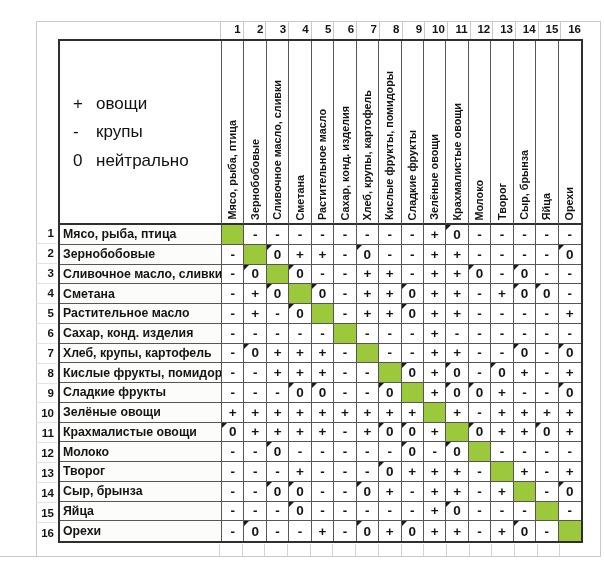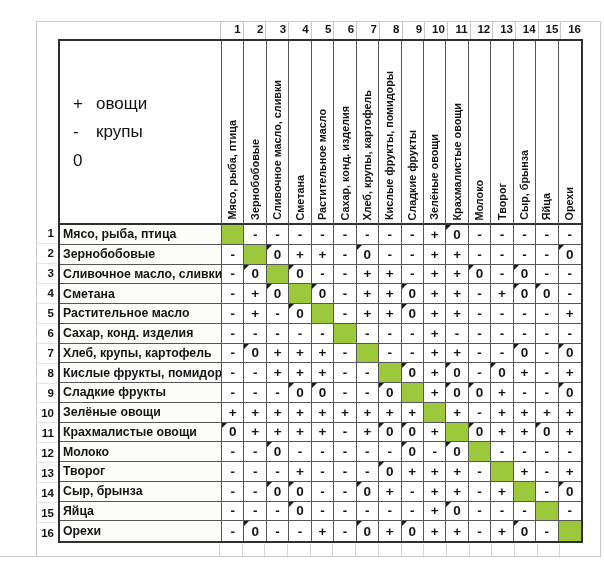--- a/index.html
+++ b/index.html
@@ -99,20 +99,21 @@
       <div class="lg-row">
         <span class="lg-sym">+</span>
         <span>овощи</span>
       </div>
       <div class="lg-row">
         <span class="lg-sym">-</span>
         <span>крупы</span>
       </div>
       <div class="lg-row">
         <span class="lg-sym">0</span>
+        <span>нейтрально</span>
       </div>
     </div>
   <div class="cell hc">
         <span>Мясо, рыба, птица</span>
       </div>
       <div class="cell hc">
         <span>Зернобобовые</span>
       </div>
       <div class="cell hc">
         <span>Сливочное масло, сливки</span>

